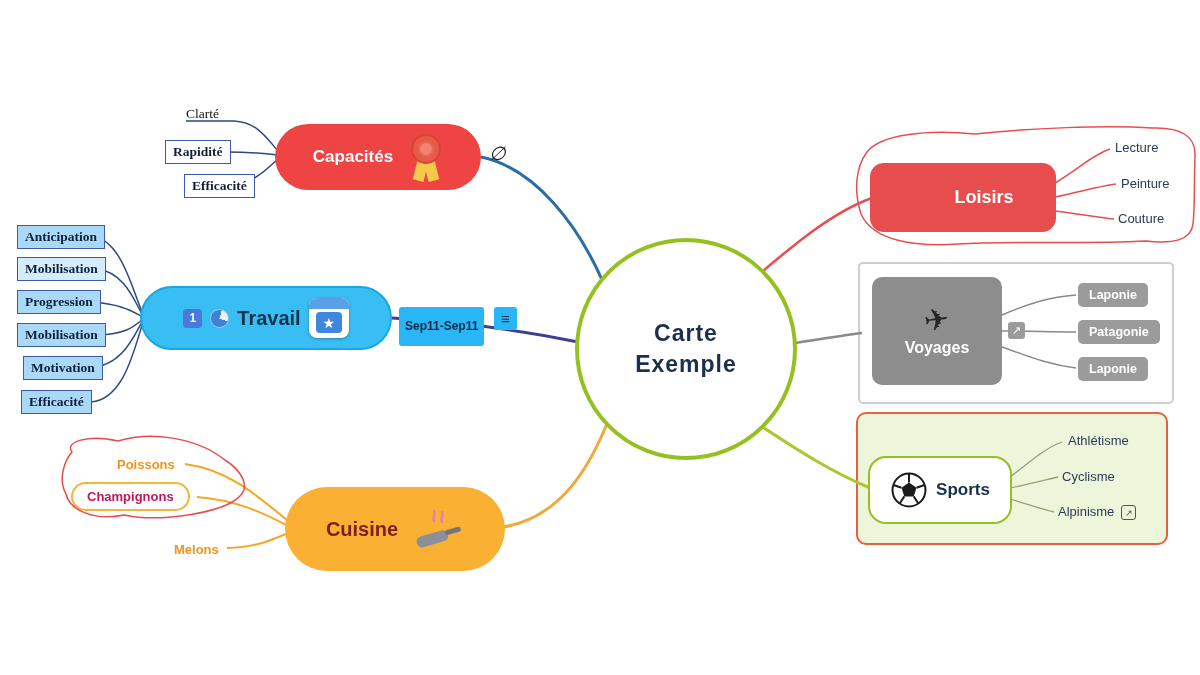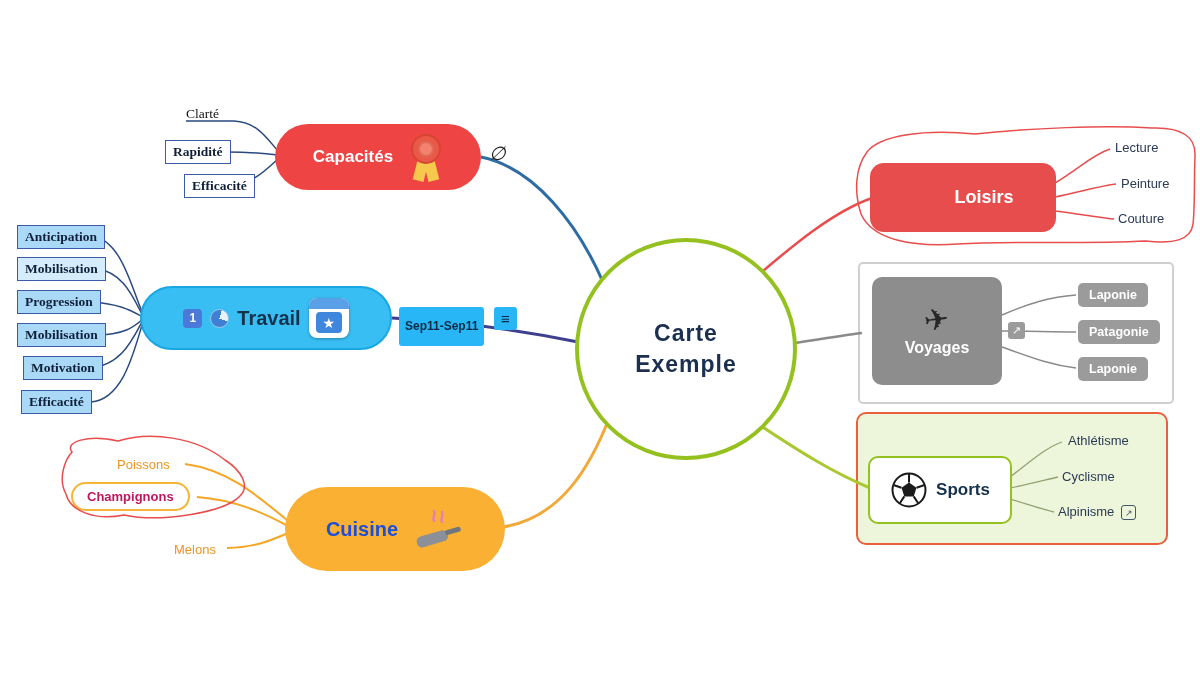--- a/index.html
+++ b/index.html
@@ -18,43 +18,43 @@
   .center-circle span{font-size:23px;font-weight:600;color:#1b2f4e;letter-spacing:1px;line-height:1.35;}
 
   
   .node{display:flex;align-items:center;justify-content:center;}
   .capacites{left:275px;top:124px;width:206px;height:66px;border-radius:33px;background:#ef4444;gap:16px;}
   .capacites .lbl{color:#fff;font-weight:bold;font-size:17px;}
   .travail{left:140px;top:286px;width:252px;height:64px;border-radius:32px;background:#38bef3;
     border:2px solid #18a7e3;gap:8px;box-sizing:border-box;}
   .travail .lbl{color:#15314b;font-weight:bold;font-size:20px;}
   .cuisine{left:285px;top:487px;width:220px;height:84px;border-radius:42px;background:#f9b033;gap:12px;}
-  .cuisine .lbl{color:#1d4ed8;font-weight:bold;font-size:20px;}
+  .cuisine .lbl{color:#7f1d1d;font-weight:bold;font-size:20px;}
   .loisirs{left:870px;top:163px;width:186px;height:69px;border-radius:14px;background:#e84d4d;gap:12px;}
   .loisirs .lbl{color:#fff;font-weight:bold;font-size:18px;}
   .voyages{left:872px;top:277px;width:130px;height:108px;border-radius:10px;background:#8d8d8d;
     flex-direction:column;gap:4px;}
   .voyages .lbl{color:#fff;font-weight:bold;font-size:16px;}
-  .sports{left:868px;top:456px;width:144px;height:68px;border-radius:10px;background:#fff;
+  .sports{left:868px;top:456px;width:144px;height:68px;border-radius:18px;background:#fff;
     border:2px solid #94c11f;gap:8px;box-sizing:border-box;}
   .sports .lbl{color:#15314b;font-weight:bold;font-size:17px;}
 
   
   .voyages-boundary{left:858px;top:262px;width:312px;height:138px;border:2px solid #cfcfcf;border-radius:5px;}
   .sports-boundary{left:856px;top:412px;width:312px;height:133px;background:#edf5da;
     border:2px solid #e8603c;border-radius:10px;box-sizing:border-box;}
 
   
   .childbox{font-family:"Liberation Serif",serif;font-size:13.5px;color:#10203a;background:#a9d9f7;
     border:1.5px solid #3b5aa8;padding:3px 7px;white-space:nowrap;font-weight:bold;}
   .childbox.light{background:#d4ecfc;}
   .childbox.white{background:#fff;}
   .childtext{font-size:13px;color:#2b3a55;white-space:nowrap;}
   .childtext.serif{font-family:"Liberation Serif",serif;font-size:13.5px;color:#141414;}
-  .childtext.orange{color:#f0941f;font-weight:normal;}
+  .childtext.orange{color:#f0941f;font-weight:bold;}
   .champ-box{left:71px;top:482px;border:2px solid #f6b53a;border-radius:15px;padding:5px 14px;
     color:#be185d;font-weight:bold;font-size:13px;background:#fff;}
   .graychild{background:#9b9b9b;border-radius:5px;color:#fff;font-weight:bold;font-size:12.5px;
     padding:5px 11px;white-space:nowrap;}
 
   
   .tag{left:399px;top:307px;height:23px;line-height:23px;padding:8px 6px;background:#29b6f6;
     border-radius:3px;font-size:12px;font-weight:bold;color:#0d2b45;}
   .notesicon{left:494px;top:307px;width:23px;height:23px;background:#29b6f6;border-radius:3px;
     display:flex;align-items:center;justify-content:center;font-size:15px;color:#0d2b45;z-index:3;}

